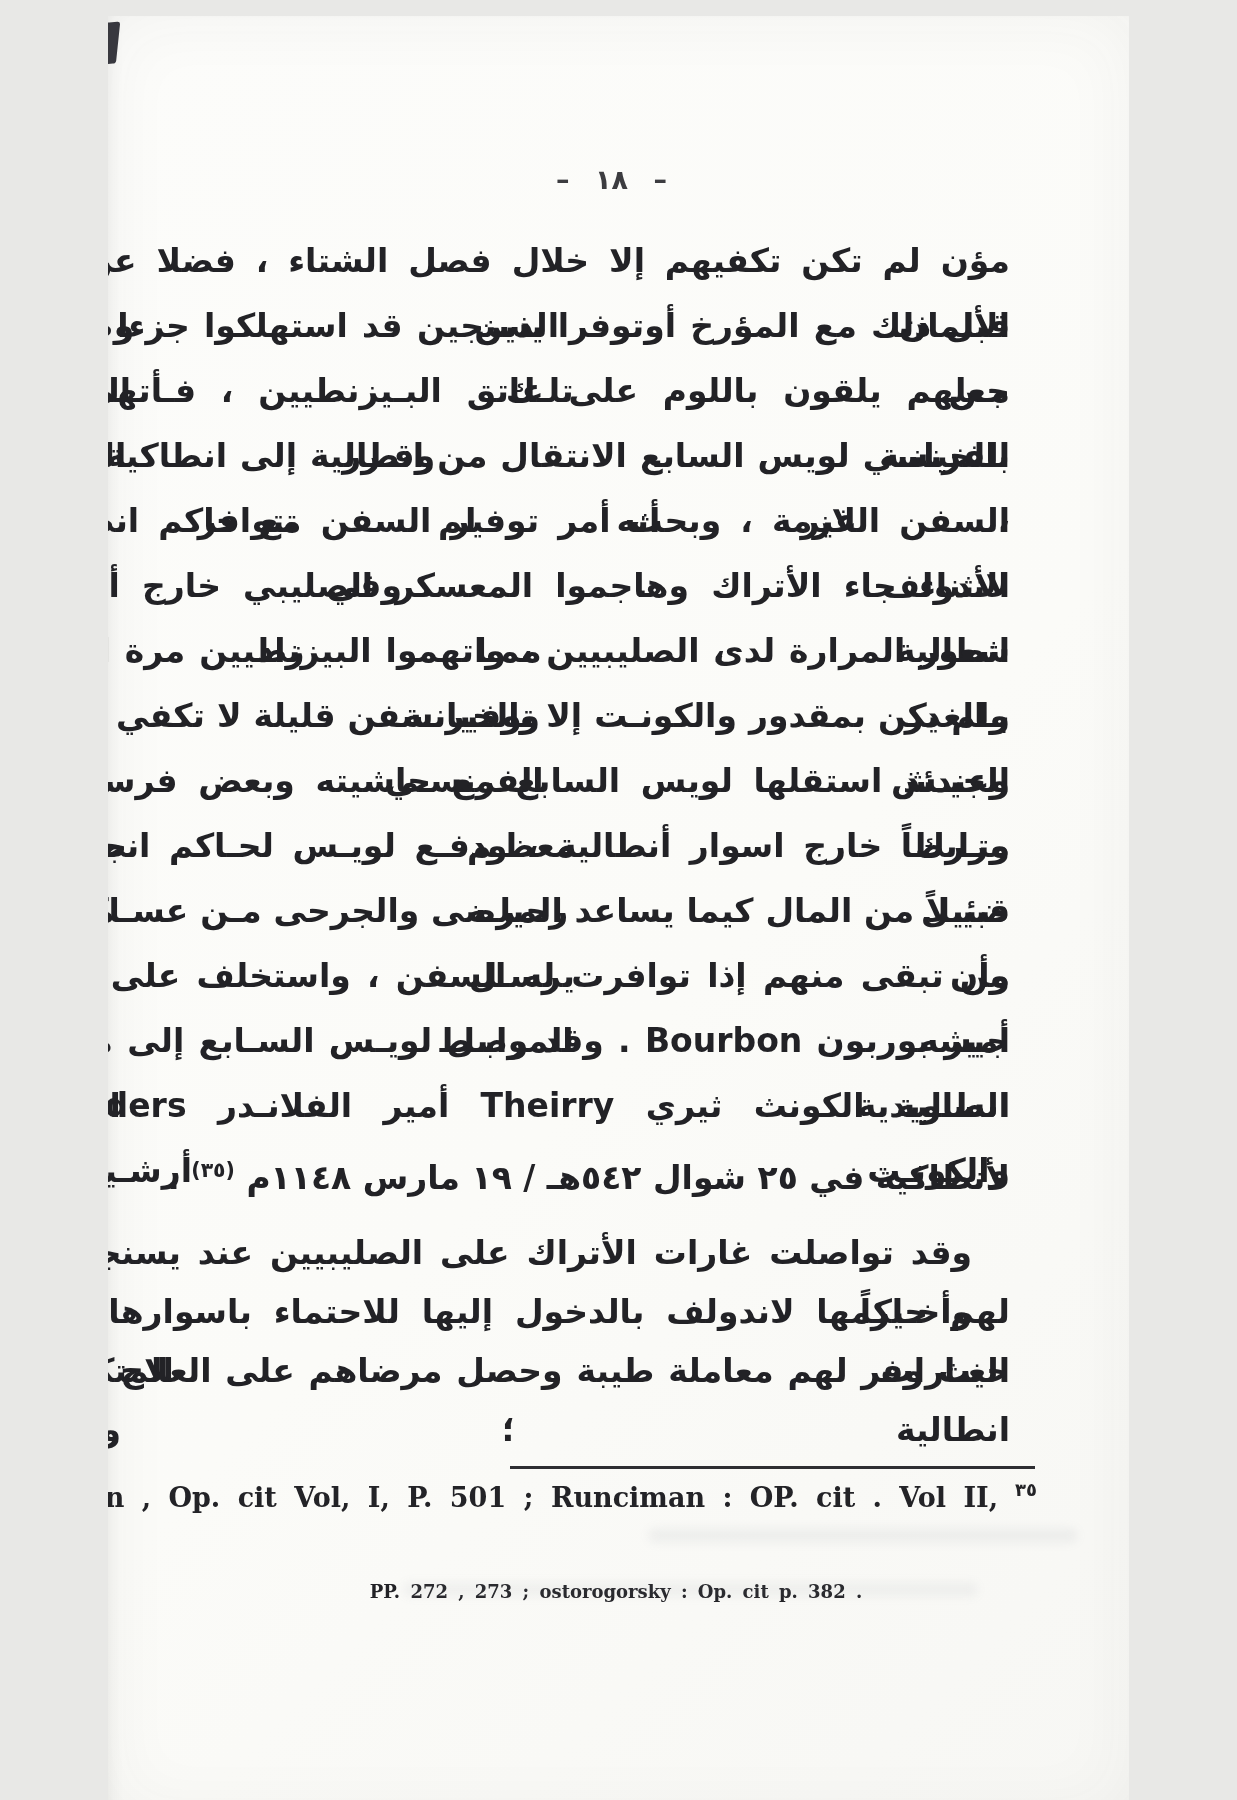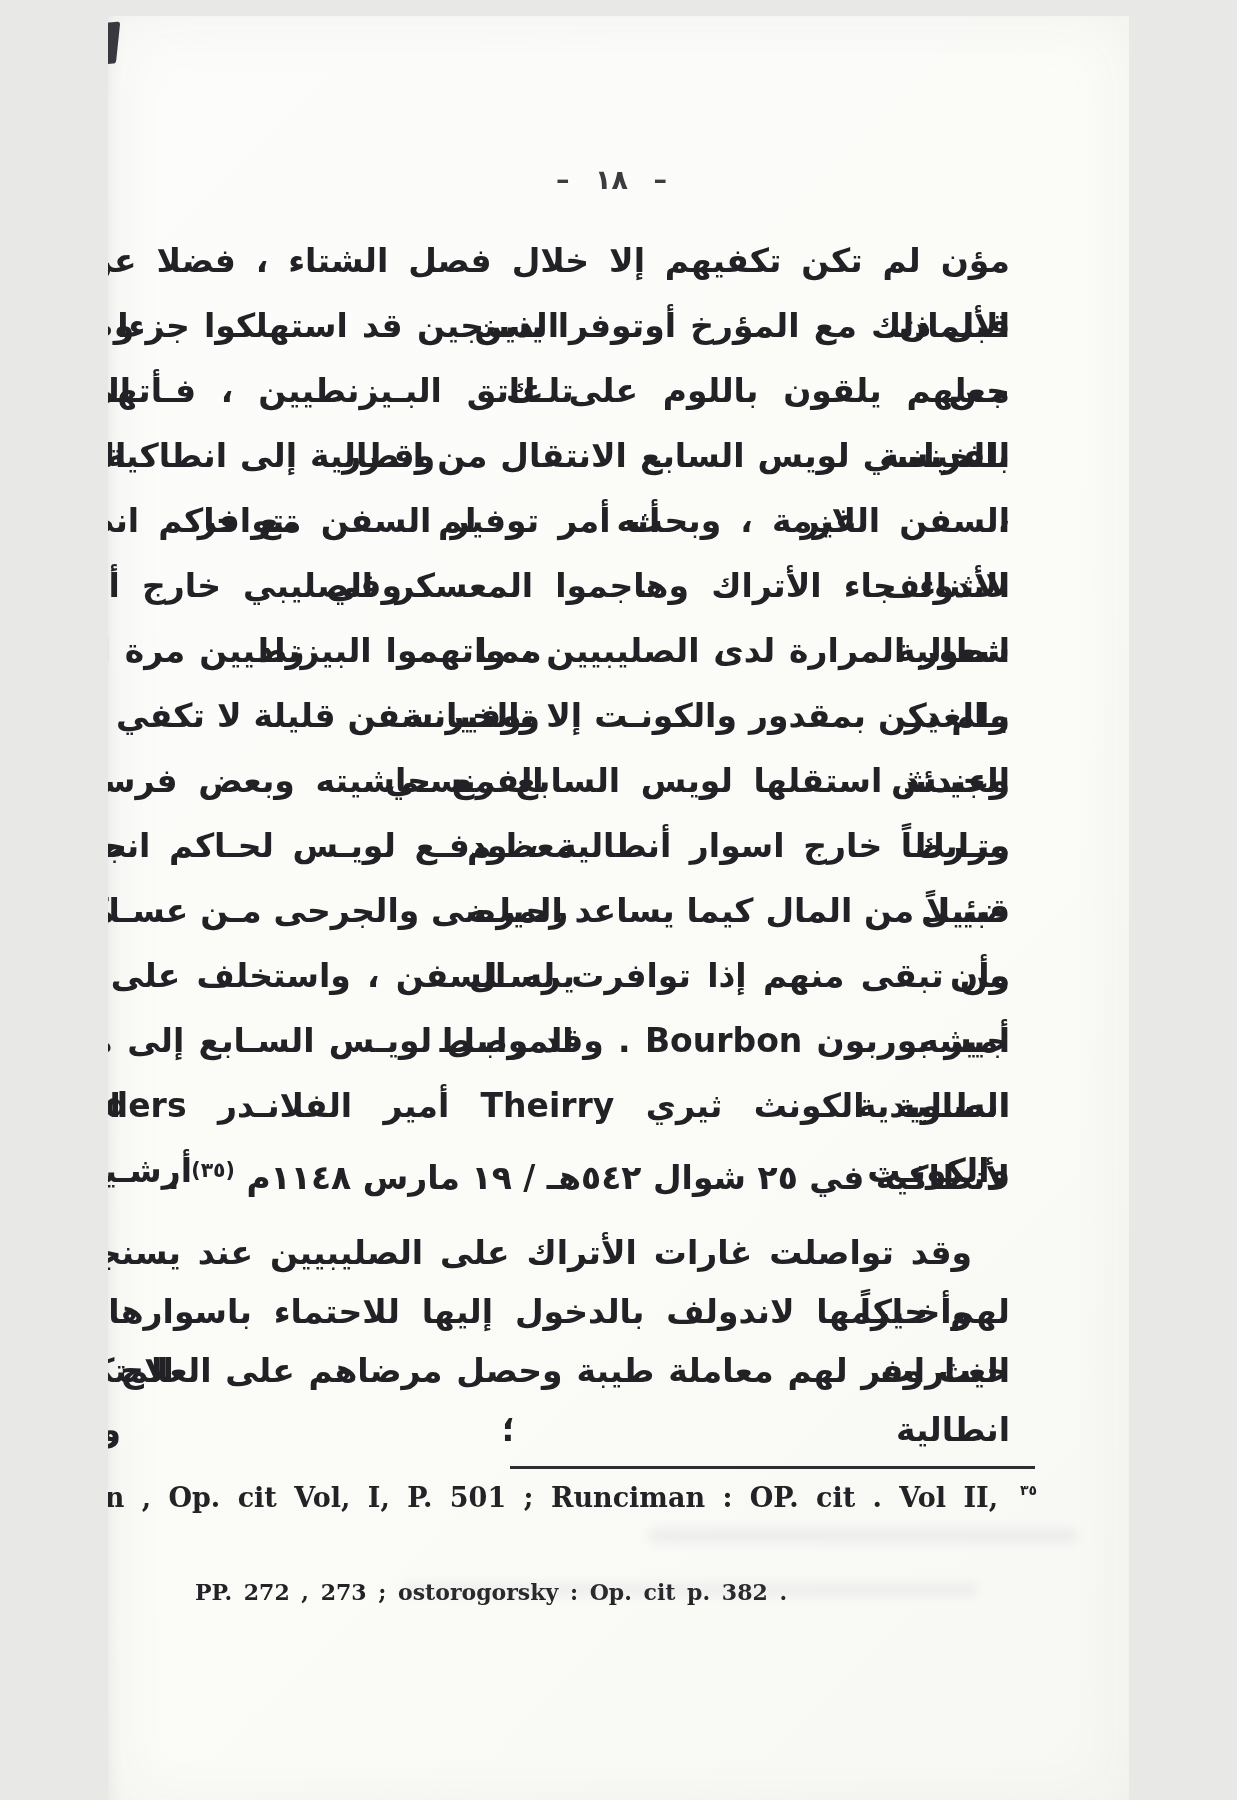--- a/index.html
+++ b/index.html
@@ -101,29 +101,30 @@
     align-items: flex-start;
     direction: ltr;
     font-size: 27px;
     line-height: 40px;
   }
   .fn-line1 .fn-text {
     word-spacing: 8px;
   }
   .fn-marker {
     font-family: "DejaVu Sans", sans-serif;
-    font-size: 14px;
+    font-size: 18px;
     margin-top: -8px;
     color: #232327;
   }
   .fn-line2 {
     direction: ltr;
     margin-top: 16px;
-    font-size: 22px;
+    font-size: 18px;
     line-height: 36px;
+    text-align: center;
     padding-left: 170px;
     word-spacing: 4px;
   }
   
   .ghost {
     position: absolute;
     background: #8d939c;
     filter: blur(5px);
     border-radius: 8px;
     pointer-events: none;

